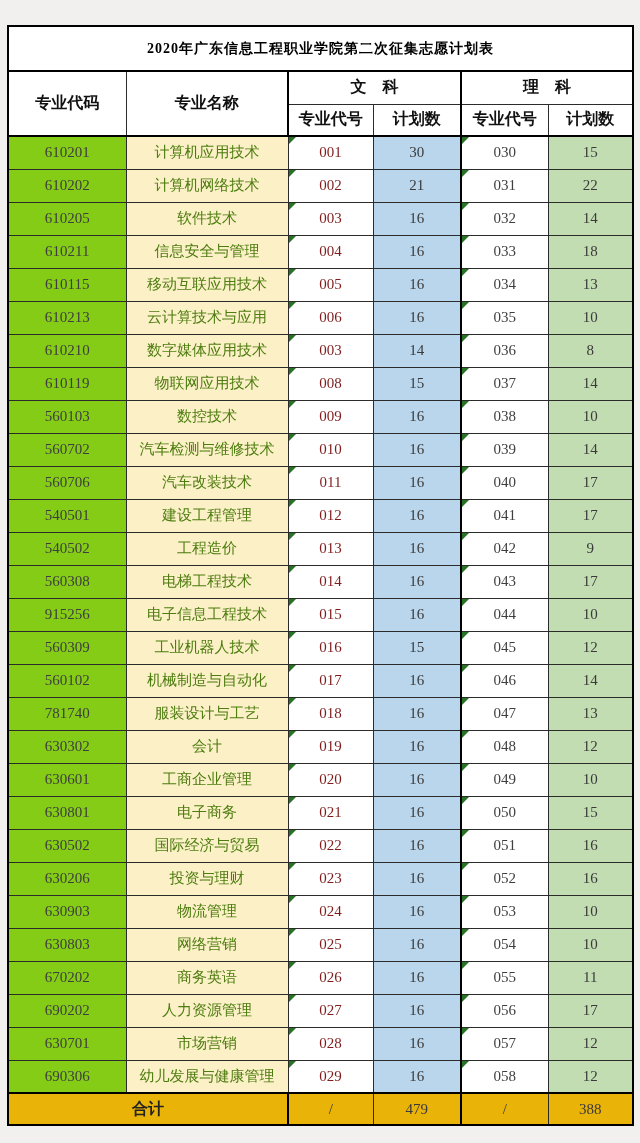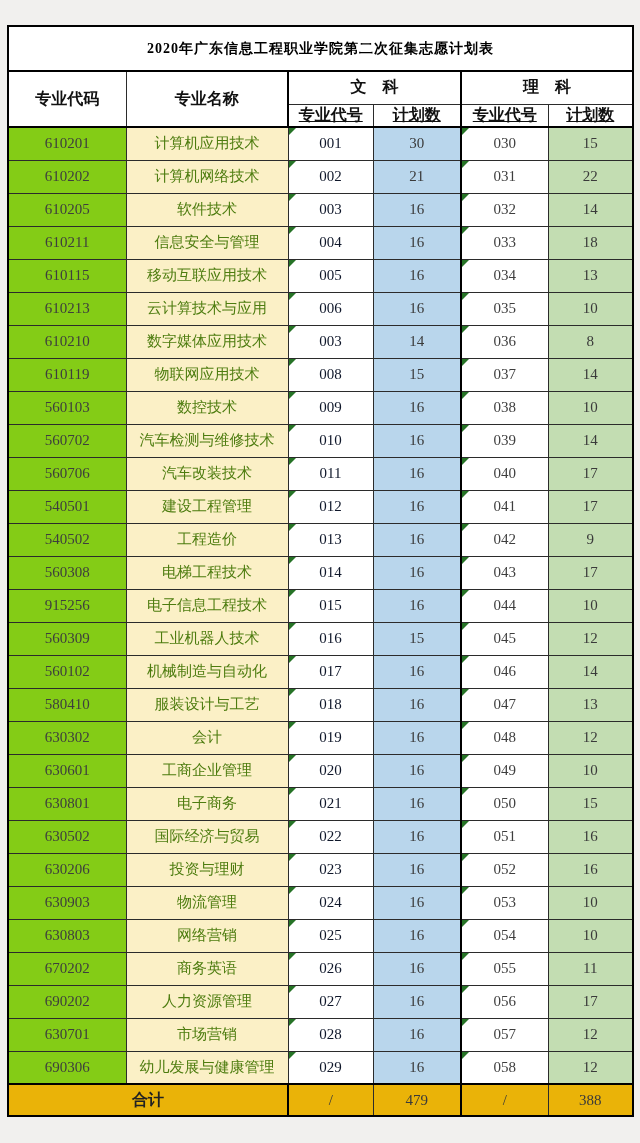--- a/index.html
+++ b/index.html
@@ -41,29 +41,29 @@
 
   
   tr.head1 th, tr.head2 th {
     font-size:16px;
     font-weight:bold;
     color:#111;
     background:#fff;
     margin-top:8px;
   }
   tr.head1 th.h-span { height:33px; }
-  tr.head2 th { height:23px;text-decoration:underline; }
+  tr.head2 th { height:32px; }
   .thick-right  { border-right:2px solid #000 !important; }
   .thick-bottom { border-bottom:2px solid #000 !important; }
 
   
   tr.data-row td { height:33px; font-size:15px; }
   td.c-code   { color:#3e3e3e; background:#84cc16; }
   td.c-name   { color:#4d7c0f; background:#fbf0c6; }
-  td.c-wkcode { color:#0f172a; background:#fff; position:relative; }
+  td.c-wkcode { color:#7f1d1d; background:#fff; position:relative; }
   td.c-wkplan { color:#3a3a3a; background:#b9d6ec; }
   td.c-lkcode { color:#3e3e3e; background:#fff; position:relative; }
   td.c-lkplan { color:#3a3a3a; background:#c3ddb2; }
 
   
   .flag-tri {
     position:absolute; left:0; top:0;
     width:0; height:0;
     border-top:7px solid #267326;
     border-right:7px solid transparent;
@@ -241,21 +241,21 @@
         </tr>
         <tr class="data-row">
           <td class="c-code"><span>560102</span></td>
           <td class="c-name"><span>机械制造与自动化</span></td>
           <td class="c-wkcode"><span class="flag-tri"></span><span>017</span></td>
           <td class="c-wkplan thick-right"><span>16</span></td>
           <td class="c-lkcode"><span class="flag-tri"></span><span>046</span></td>
           <td class="c-lkplan"><span>14</span></td>
         </tr>
         <tr class="data-row">
-          <td class="c-code"><span>580410</span></td>
+          <td class="c-code"><span>781740</span></td>
           <td class="c-name"><span>服装设计与工艺</span></td>
           <td class="c-wkcode"><span class="flag-tri"></span><span>018</span></td>
           <td class="c-wkplan thick-right"><span>16</span></td>
           <td class="c-lkcode"><span class="flag-tri"></span><span>047</span></td>
           <td class="c-lkplan"><span>13</span></td>
         </tr>
         <tr class="data-row">
           <td class="c-code"><span>630302</span></td>
           <td class="c-name"><span>会计</span></td>
           <td class="c-wkcode"><span class="flag-tri"></span><span>019</span></td>

